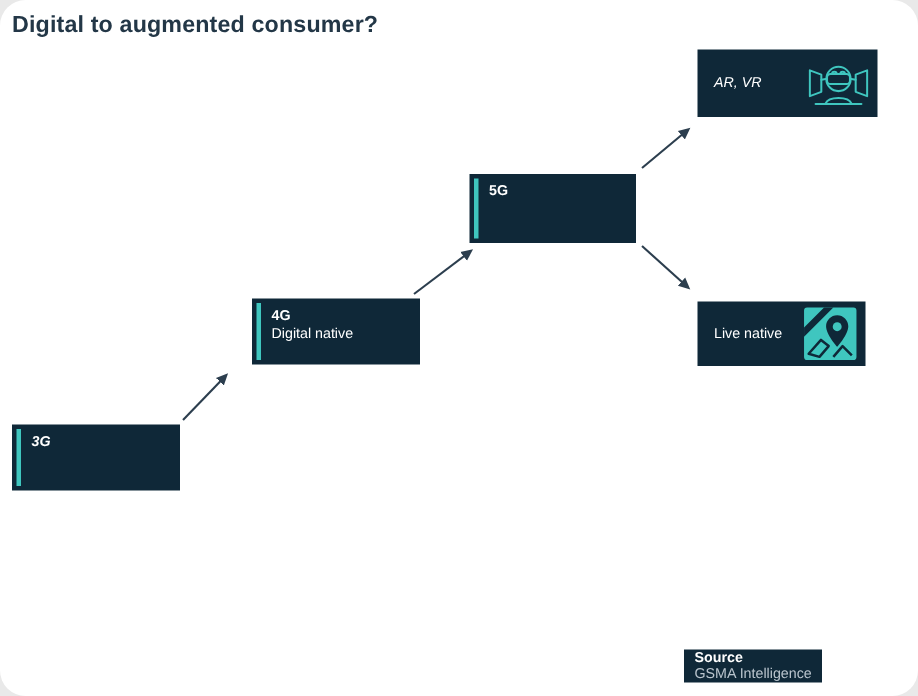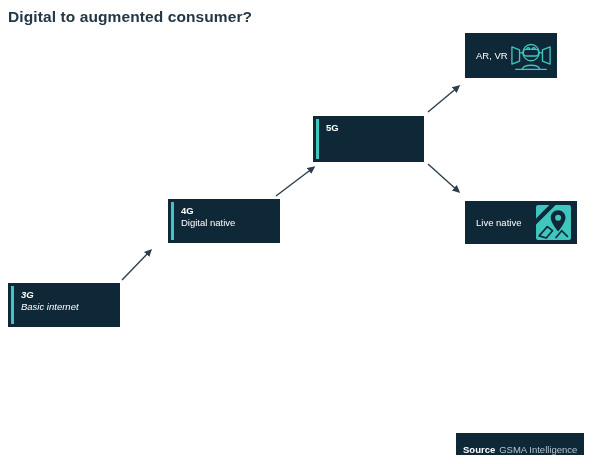--- a/index.html
+++ b/index.html
@@ -11,20 +11,21 @@
     --src-secondary:#b9c4cd;
     --bg:#ffffff;
   }
   *{margin:0;padding:0;box-sizing:border-box;}
   html,body{background:#e9e9e9;font-family:"Liberation Sans", sans-serif;}
   .canvas{
     position:relative;
     width:612px;height:464px;
     background:var(--bg);
     overflow:hidden;
+    border-radius:17px;
   }
   .title{
     position:absolute;left:8px;top:8px;
     font-size:15.5px;font-weight:bold;color:var(--title);
     letter-spacing:0.1px;
   }
   .arrows{position:absolute;left:0;top:0;pointer-events:none;}
   .box{
     position:absolute;
     background:var(--box-navy);
@@ -39,28 +40,28 @@
   .stage-desc{font-size:9.5px;line-height:1.3;white-space:pre-line;}
   .outcome-box{
     display:flex;align-items:center;
     padding:0 5px 0 11px;
   }
   .outcome-label{flex:1;font-size:9.5px;}
   .outcome-icon{flex:0 0 auto;display:block;}
   .box-3g{left:8px;top:283px;width:112px;height:44px;font-style:italic;}
   .box-4g{left:168px;top:199px;width:112px;height:44px;}
   .box-5g{left:313px;top:116px;width:111px;height:46px;}
-  .box-arvr{left:465px;top:33px;width:92px;height:45px;}
+  .box-arvr{left:465px;top:33px;width:120px;height:45px;font-style:italic;}
   .box-live{left:465px;top:201px;width:112px;height:43px;}
   .source-bar{
     position:absolute;left:456px;top:433px;height:22px;
     background:var(--box-navy);
-    display:flex;align-items:flex-end;
+    display:flex;align-items:flex-start;
     padding:0 7px;
-    font-size:9.5px;white-space:nowrap;
+    font-size:9.5px;white-space:nowrap;flex-direction:column;
   }
   .source-label{color:#ffffff;font-weight:bold;margin-right:4px;}
   .source-text{color:var(--src-secondary);}
 </style>
 </head>
 <body>
 
 <div class="canvas">
 
   <div class="title">Digital to augmented consumer?</div>
@@ -75,21 +76,20 @@
       <line x1="122" y1="280" x2="150" y2="251" marker-end="url(#ah)"></line>
       <line x1="276" y1="196" x2="313" y2="168" marker-end="url(#ah)"></line>
       <line x1="428" y1="112" x2="458" y2="87" marker-end="url(#ah)"></line>
       <line x1="428" y1="164" x2="458" y2="191" marker-end="url(#ah)"></line>
     </g>
   </svg>
 
   <div class="box stage-box box-3g">
     <div class="accent-bar"></div>
     <div class="stage-label">3G</div>
-    <div class="stage-desc">Basic internet</div>
   </div>
 
   <div class="box stage-box box-4g">
     <div class="accent-bar"></div>
     <div class="stage-label">4G</div>
     <div class="stage-desc">Digital native</div>
   </div>
 
   <div class="box stage-box box-5g">
     <div class="accent-bar"></div>

